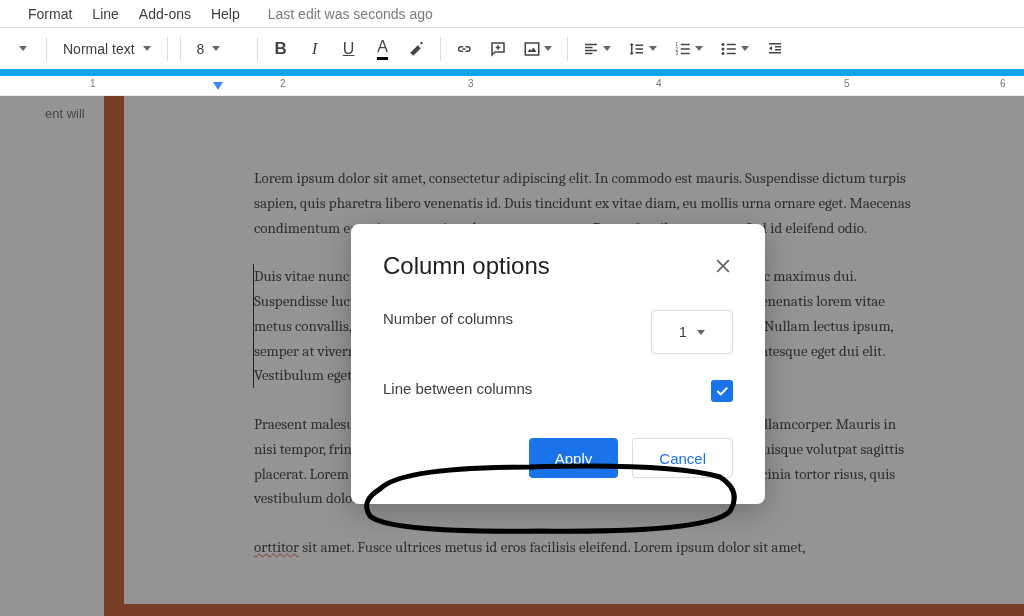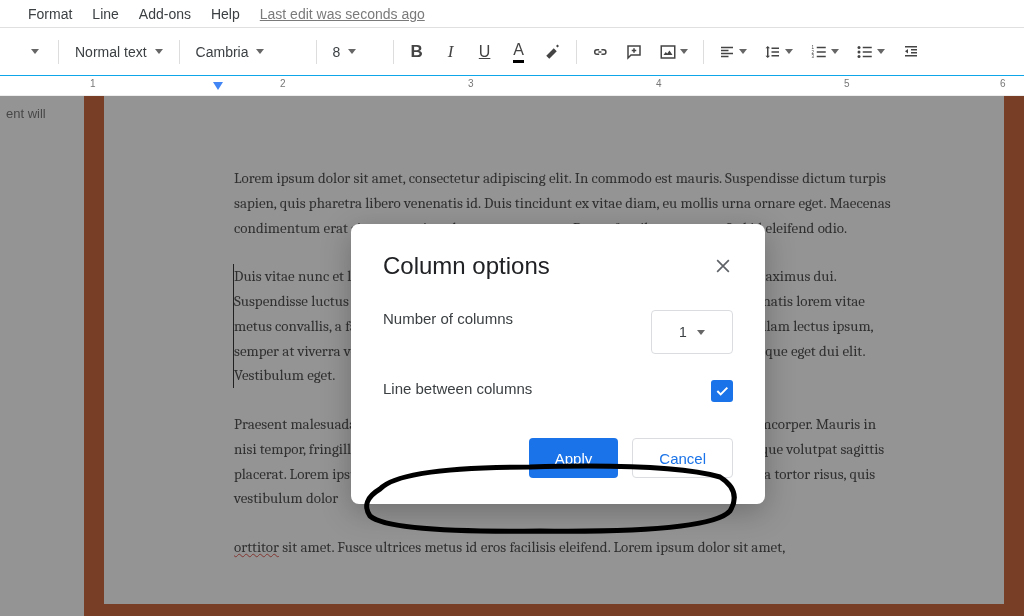--- a/index.html
+++ b/index.html
@@ -1,36 +1,36 @@
 <!DOCTYPE html>
 <html><head>
 <meta charset="utf-8">
 <style>
   * { box-sizing: border-box; margin: 0; padding: 0; }
   html, body { width: 1024px; height: 616px; overflow: hidden; font-family: Arial, sans-serif; background: #fff; }
   
   .menubar { height: 28px; display: flex; align-items: center; padding-left: 28px; gap: 20px; font-size: 14px; color: #3c4043; border-bottom: 1px solid #e0e0e0; }
-  .menubar .edit-status { color: #7a7a7a; text-decoration: underline; margin-left: 0; }
-  
-  .toolbar { height: 48px; display: flex; align-items: center; padding: 0 20px; gap: 4px; border-bottom: 1px solid #0ea5e9; }
+  .menubar .edit-status { color: #7a7a7a; margin-left: 8px; }
+  
+  .toolbar { height: 48px; display: flex; align-items: center; padding: 0 8px; gap: 4px; border-bottom: 7px solid #0ea5e9; }
   .tb-sep { width: 1px; height: 24px; background: #ddd; margin: 0 4px; }
   .tb-dd { display: flex; align-items: center; height: 30px; padding: 0 8px; gap: 8px; font-size: 14px; color: #3c4043; }
   .tri { width: 0; height: 0; border-left: 4px solid transparent; border-right: 4px solid transparent; border-top: 5px solid #666; }
   .tb-btn { width: 30px; height: 30px; display: flex; align-items: center; justify-content: center; color: #444; }
   .tb-btn svg { width: 18px; height: 18px; }
   .color-under { border-bottom: 3px solid #000; padding-bottom:1px; }
   .tb-btn.with-tri { width: 42px; gap:3px; }
   .tb-btn.with-tri .tri { border-top-color:#666; }
   
   .ruler { height: 20px; position: relative; background: #fff; font-size: 10px; color: #777; border-bottom: 1px solid #eee; }
   .ruler-mark { position:absolute; top:2px; }
   .ruler-indent { position:absolute; top:6px; width:0;height:0;border-left:5px solid transparent;border-right:5px solid transparent;border-top:8px solid #4285f4; }
   
   .workspace { position: relative; height: 520px; display: flex; }
-  .outline { width: 84px; padding: 10px 6px; font-size: 13px; color: #555; }
+  .outline { width: 84px; padding: 10px 6px; font-size: 13px; color: #555; margin-left: 39px; }
   .page-area { flex:1; position:relative; background:#c2410c; padding-top:0; }
   .page { margin-left: 20px; width: 900px; background:#fff; padding: 70px 110px 20px 130px; font-family: Cambria, Georgia, serif; font-size: 15px; color: #222; line-height: 1.65; }
   .page p { margin-bottom: 24px; }
   .vline { border-left: 1px solid #000; padding-left: 0; margin-left:-1px;}
   .spell { text-decoration: underline wavy #d93025; text-decoration-thickness:1px; }
   
   .dim { position:absolute; inset:0; background: rgba(60,60,60,0.55); }
   
   .dialog { position:absolute; left:331px; top:128px; width:414px; background:#fff; border-radius:8px; box-shadow: 0 8px 30px rgba(0,0,0,0.25); padding: 28px 32px 26px 32px; font-family: 'Google Sans', Arial, sans-serif; margin-left: 20px; }
   .dlg-header { display:flex; justify-content:space-between; align-items:center; margin-bottom: 30px; }
@@ -62,24 +62,20 @@
 <div class="toolbar">
   <div class="tb-btn">
       <div class="tri"></div>
     </div>
   <div class="tb-sep"></div>
   <div class="tb-dd">
     <span>Normal text</span>
     <div class="tri"></div>
   </div>
   <div class="tb-sep"></div>
-  <div class="tb-dd" style="width:120px">
-    <span>Cambria</span>
-    <div class="tri"></div>
-  </div>
   <div class="tb-sep"></div>
   <div class="tb-dd" style="width:60px">
     <span>8</span>
     <div class="tri"></div>
   </div>
   <div class="tb-sep"></div>
   <div class="tb-btn">
       <b style="font-size:17px">B</b>
     </div>
   <div class="tb-btn">

